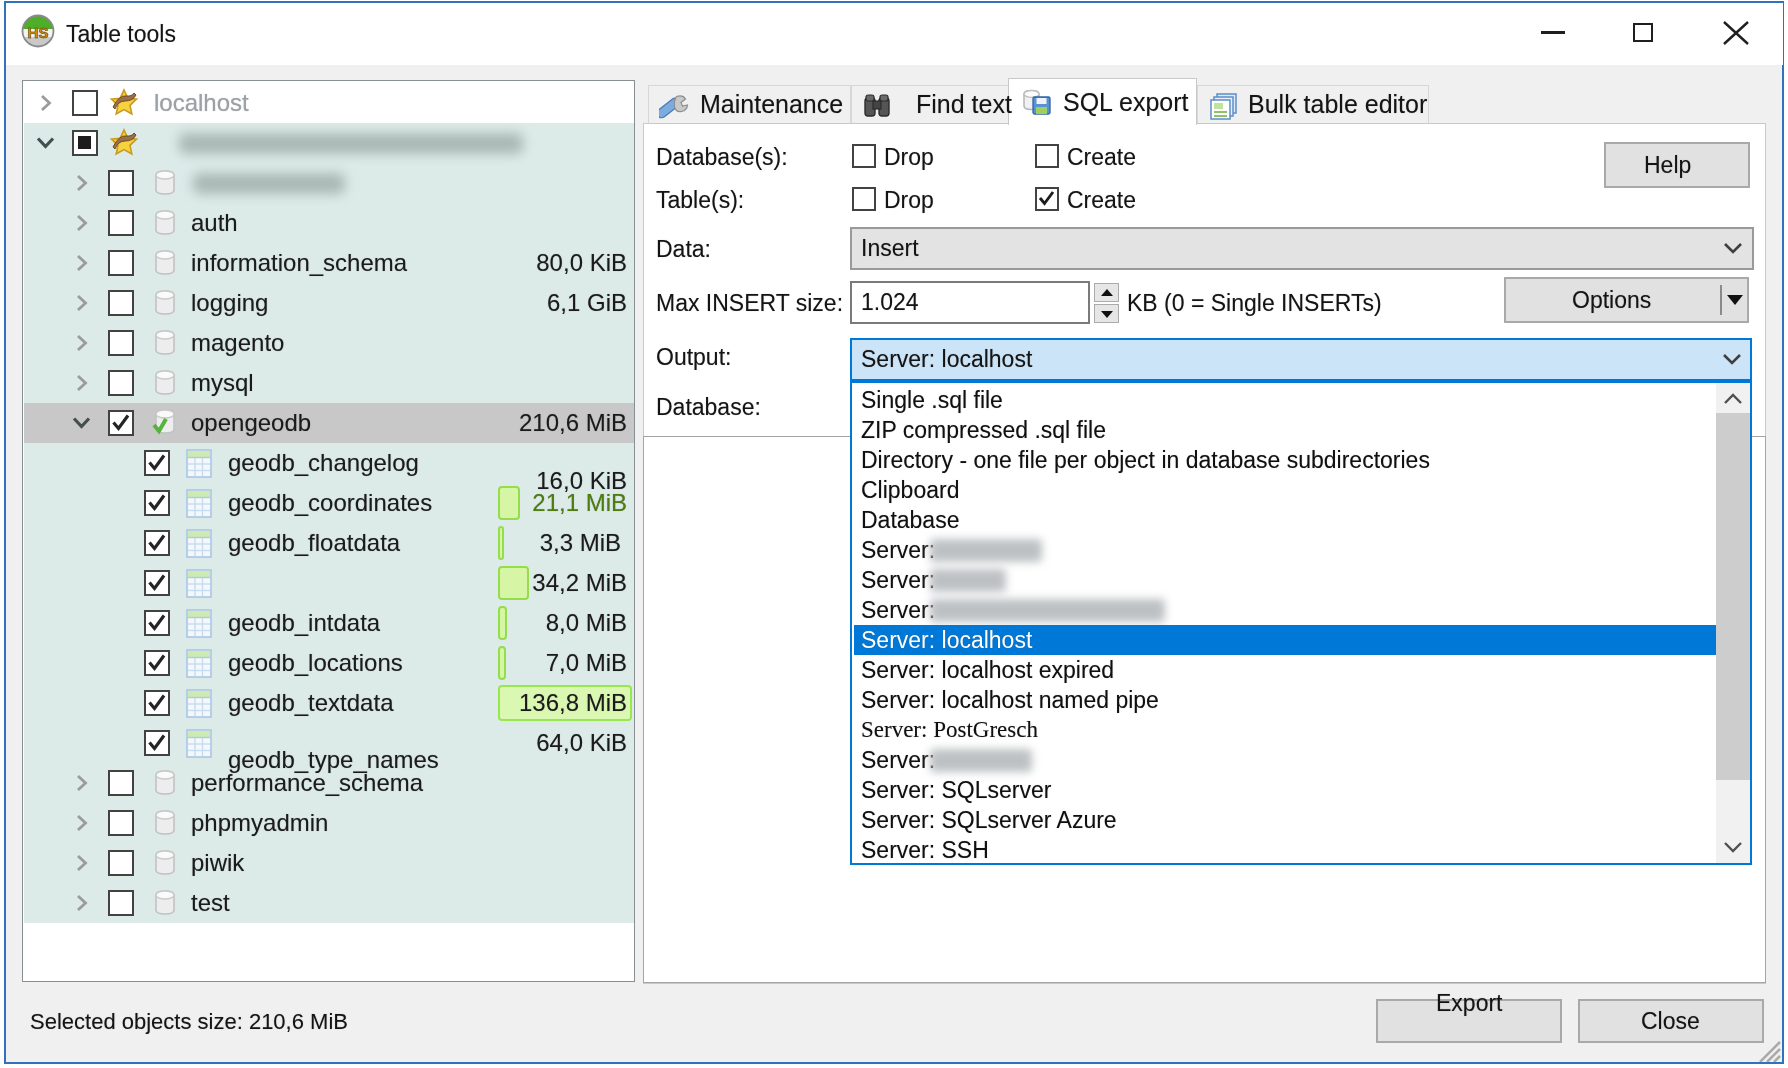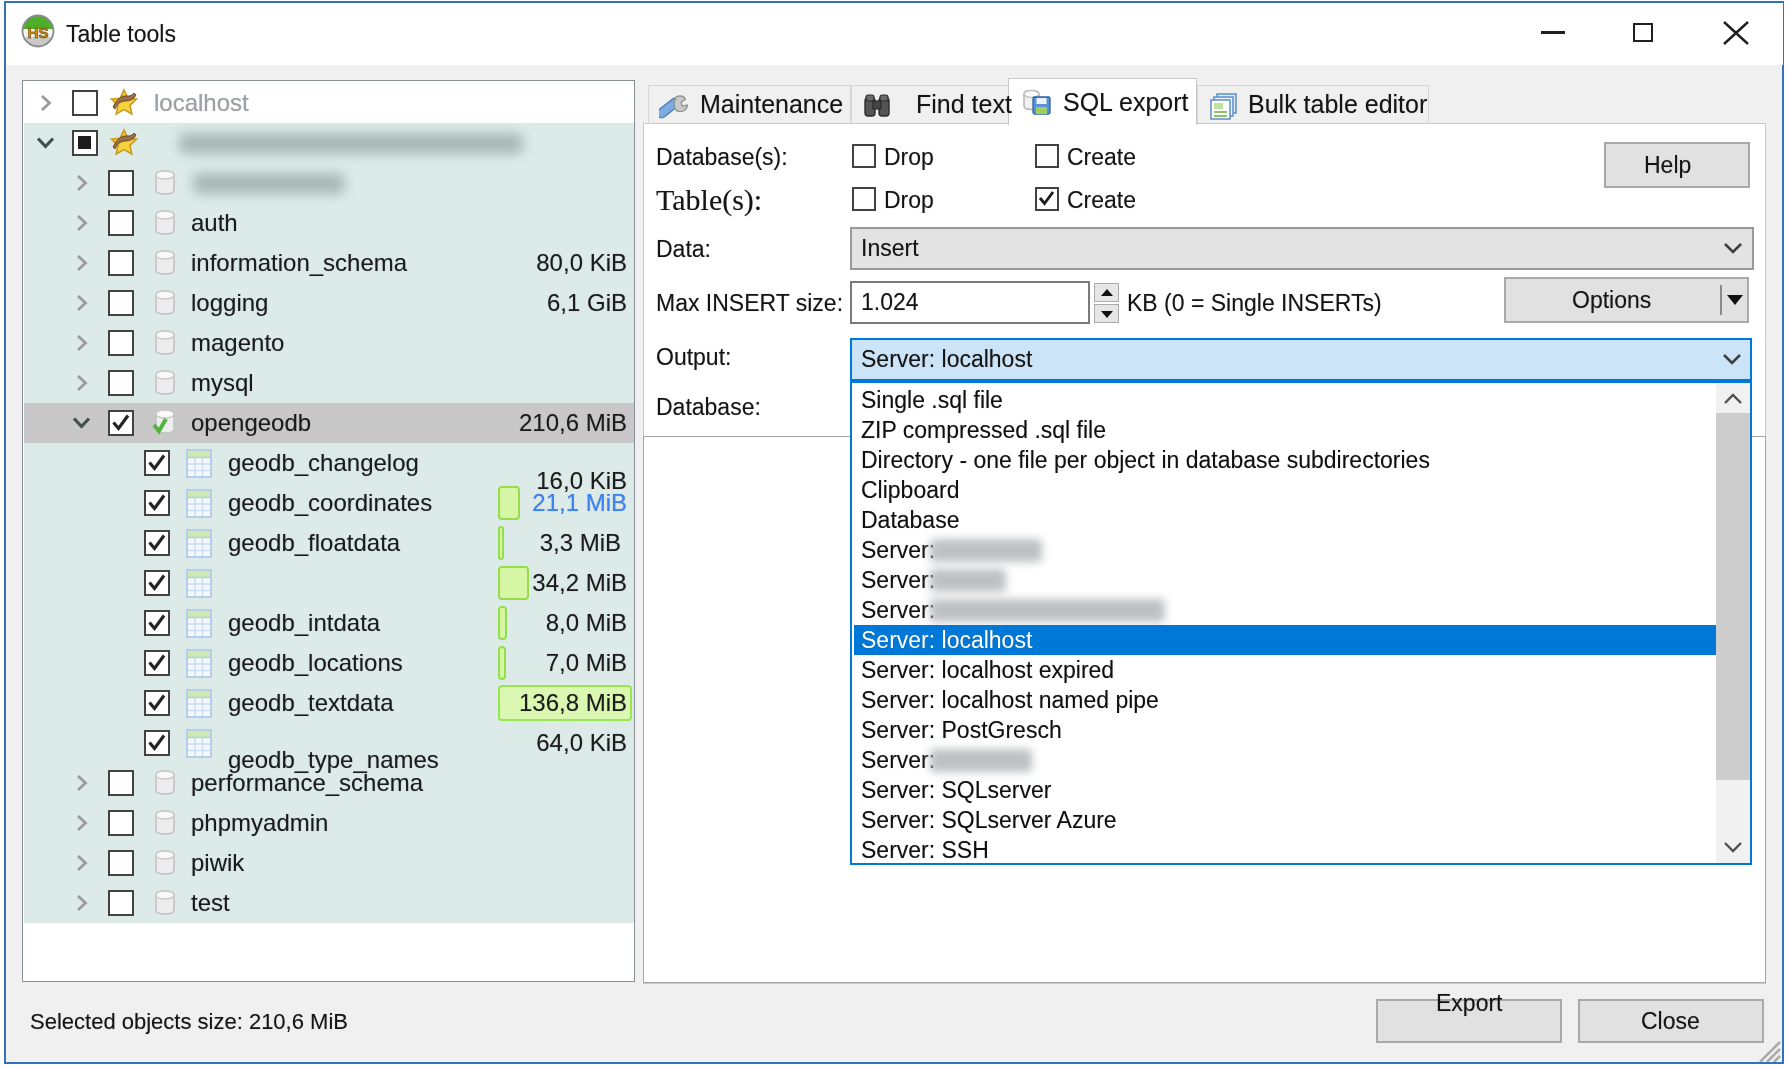--- a/index.html
+++ b/index.html
@@ -181,21 +181,21 @@
     <div style="position:absolute;left:205px;top:362px;height:40px;line-height:40px;font-size:24px;color:#1b1b1b;white-space:nowrap;">geodb_changelog</div>
     <div style="position:absolute;right:7px;top:380px;height:40px;line-height:40px;font-size:24px;color:#1b1b1b;white-space:nowrap;margin-left:39px;">16,0 KiB</div>
 <div style="position:absolute;left:121px;top:409px;width:26px;height:26px;background:#fff;border:2.5px solid #424242;box-sizing:border-box"><svg width="21" height="21">
         <path d="M3.5 10.5 L8.5 16.5 L18 3.5" fill="none" stroke="#242424" stroke-width="3.2"></path>
       </svg></div>
     <svg style="position:absolute;left:161px;top:407px" width="30" height="30">
       <use href="#tbl"></use>
     </svg>
     <div style="position:absolute;left:205px;top:402px;height:40px;line-height:40px;font-size:24px;color:#1b1b1b;white-space:nowrap;">geodb_coordinates</div>
     <div style="position:absolute;left:475px;top:405px;width:22px;height:34px;background:#d6f6a6;border:2px solid #93de4a;border-radius:4px;box-sizing:border-box"></div>
-    <div style="position:absolute;right:7px;top:402px;height:40px;line-height:40px;font-size:24px;color:#3b82f6;white-space:nowrap;">21,1 MiB</div>
+    <div style="position:absolute;right:7px;top:402px;height:40px;line-height:40px;font-size:24px;color:#4d7c0f;white-space:nowrap;">21,1 MiB</div>
 <div style="position:absolute;left:121px;top:449px;width:26px;height:26px;background:#fff;border:2.5px solid #424242;box-sizing:border-box"><svg width="21" height="21">
         <path d="M3.5 10.5 L8.5 16.5 L18 3.5" fill="none" stroke="#242424" stroke-width="3.2"></path>
       </svg></div>
     <svg style="position:absolute;left:161px;top:447px" width="30" height="30">
       <use href="#tbl"></use>
     </svg>
     <div style="position:absolute;left:205px;top:442px;height:40px;line-height:40px;font-size:24px;color:#1b1b1b;white-space:nowrap;">geodb_floatdata</div>
     <div style="position:absolute;left:475px;top:445px;width:6px;height:34px;background:#d6f6a6;border:2px solid #93de4a;border-radius:4px;box-sizing:border-box"></div>
     <div style="position:absolute;right:13px;top:442px;height:40px;line-height:40px;font-size:24px;color:#1b1b1b;white-space:nowrap;">3,3 MiB</div>
 <div style="position:absolute;left:121px;top:489px;width:26px;height:26px;background:#fff;border:2.5px solid #424242;box-sizing:border-box"><svg width="21" height="21">
@@ -305,21 +305,21 @@
 <div style="position:absolute;left:1248px;top:85px;height:38px;line-height:38px;font-size:25px;color:#141414;white-space:nowrap;">Bulk table editor</div>
 
 <div style="position:absolute;left:656px;top:143px;height:28px;line-height:28px;font-size:23px;color:#141414;white-space:nowrap;">Database(s):</div>
 <div style="position:absolute;left:852px;top:144px;width:24px;height:24px;background:#fff;border:2.5px solid #424242;box-sizing:border-box"></div> 
 <div style="position:absolute;left:884px;top:143px;height:28px;line-height:28px;font-size:23px;color:#141414;white-space:nowrap;">Drop</div>
 <div style="position:absolute;left:1035px;top:144px;width:24px;height:24px;background:#fff;border:2.5px solid #424242;box-sizing:border-box"></div> 
 <div style="position:absolute;left:1067px;top:143px;height:28px;line-height:28px;font-size:23px;color:#141414;white-space:nowrap;">Create</div>
 <div class="abs" style="left:1604px;top:142px;width:146px;height:46px;background:#e1e1e1;border:2px solid #a9a9a9;box-sizing:border-box"></div>
 <div style="position:absolute;left:1644px;top:151px;height:28px;line-height:28px;font-size:23px;color:#141414;white-space:nowrap;">Help</div>
 
-<div style="position:absolute;left:656px;top:186px;height:28px;line-height:28px;font-size:30px;color:#141414;white-space:nowrap;font-family:Liberation Serif, serif;">Table(s):</div>
+<div style="position:absolute;left:656px;top:186px;height:28px;line-height:28px;font-size:23px;color:#141414;white-space:nowrap;">Table(s):</div>
 <div style="position:absolute;left:852px;top:187px;width:24px;height:24px;background:#fff;border:2.5px solid #424242;box-sizing:border-box"></div> 
 <div style="position:absolute;left:884px;top:186px;height:28px;line-height:28px;font-size:23px;color:#141414;white-space:nowrap;">Drop</div>
 <div style="position:absolute;left:1035px;top:187px;width:24px;height:24px;background:#fff;border:2.5px solid #424242;box-sizing:border-box"><svg width="19" height="19">
       <path d="M3 9 L7.5 14.5 L16 3" fill="none" stroke="#1d1d1d" stroke-width="2.9"></path>
     </svg></div> 
 <div style="position:absolute;left:1067px;top:186px;height:28px;line-height:28px;font-size:23px;color:#141414;white-space:nowrap;">Create</div>
 
 <div style="position:absolute;left:656px;top:235px;height:28px;line-height:28px;font-size:23px;color:#141414;white-space:nowrap;">Data:</div>
 <div class="abs" style="left:850px;top:227px;width:904px;height:43px;background:#e3e3e3;border:2px solid #999999;box-sizing:border-box"></div>
 <div style="position:absolute;left:861px;top:228px;height:41px;line-height:41px;font-size:23px;color:#141414;white-space:nowrap;">Insert</div>
@@ -364,21 +364,21 @@
 <div style="position:absolute;left:9px;top:152px;height:30px;line-height:30px;font-size:23px;color:#101010;white-space:nowrap;">Server:</div>
 <div style="position:absolute;left:78px;top:156px;width:112px;height:23px;background:#b6babd;border-radius:4px;filter:blur(4px);opacity:.9"></div>
 <div style="position:absolute;left:9px;top:182px;height:30px;line-height:30px;font-size:23px;color:#101010;white-space:nowrap;">Server:</div>
 <div style="position:absolute;left:78px;top:186px;width:76px;height:23px;background:#b6babd;border-radius:4px;filter:blur(4px);opacity:.9"></div>
 <div style="position:absolute;left:9px;top:212px;height:30px;line-height:30px;font-size:23px;color:#101010;white-space:nowrap;">Server:</div>
 <div style="position:absolute;left:78px;top:216px;width:235px;height:23px;background:#b6babd;border-radius:4px;filter:blur(4px);opacity:.9"></div>
 <div style="position:absolute;left:2px;top:242px;width:864px;height:30px;background:#0078d7"></div>
 <div style="position:absolute;left:9px;top:242px;height:30px;line-height:30px;font-size:23px;color:#ffffff;white-space:nowrap;">Server: localhost</div>
 <div style="position:absolute;left:9px;top:272px;height:30px;line-height:30px;font-size:23px;color:#101010;white-space:nowrap;">Server: localhost expired</div>
 <div style="position:absolute;left:9px;top:302px;height:30px;line-height:30px;font-size:23px;color:#101010;white-space:nowrap;">Server: localhost named pipe</div>
-<div style="position:absolute;left:9px;top:332px;height:30px;line-height:30px;font-size:23px;color:#101010;white-space:nowrap;">Server: PostGresch</div>
+<div style="position:absolute;left:9px;top:332px;height:30px;line-height:30px;font-size:23px;color:#101010;white-space:nowrap;font-family:Liberation Serif, serif;">Server: PostGresch</div>
 <div style="position:absolute;left:9px;top:362px;height:30px;line-height:30px;font-size:23px;color:#101010;white-space:nowrap;">Server:</div>
 <div style="position:absolute;left:78px;top:366px;width:102px;height:23px;background:#b6babd;border-radius:4px;filter:blur(4px);opacity:.9"></div>
 <div style="position:absolute;left:9px;top:392px;height:30px;line-height:30px;font-size:23px;color:#101010;white-space:nowrap;">Server: SQLserver</div>
 <div style="position:absolute;left:9px;top:422px;height:30px;line-height:30px;font-size:23px;color:#101010;white-space:nowrap;">Server: SQLserver Azure</div>
 <div style="position:absolute;left:9px;top:452px;height:30px;line-height:30px;font-size:23px;color:#101010;white-space:nowrap;">Server: SSH</div>
 </div>
 
 <div class="abs" style="left:1716px;top:383px;width:34px;height:480px;background:#f1f1f1"></div>
 <div class="abs" style="left:1716px;top:413px;width:34px;height:367px;background:#cdcdcd"></div>
 <svg class="abs" style="left:1724px;top:393px" width="18" height="11">

